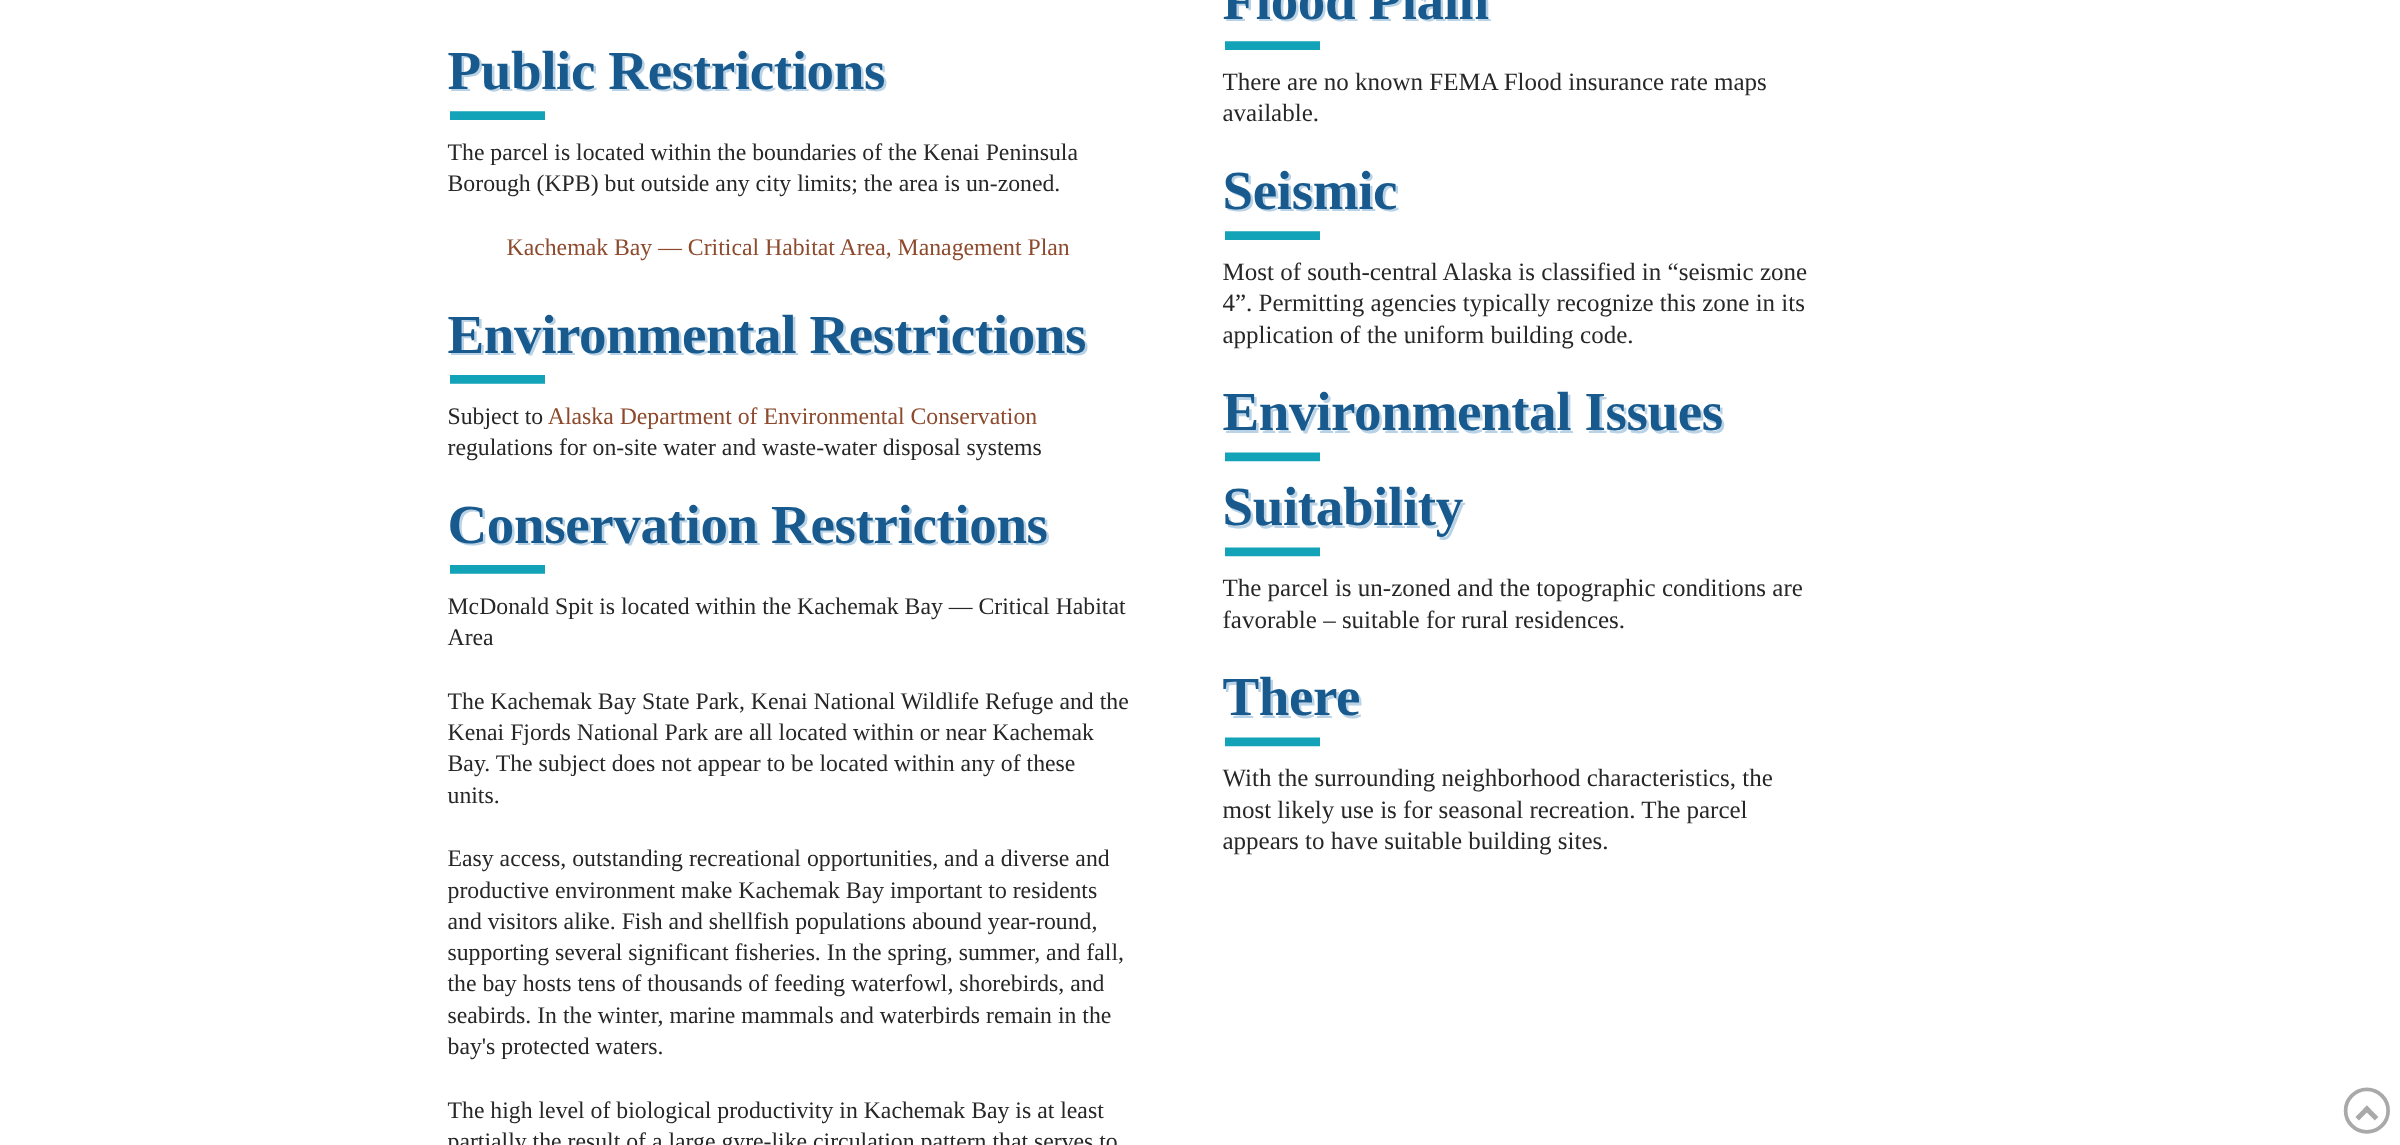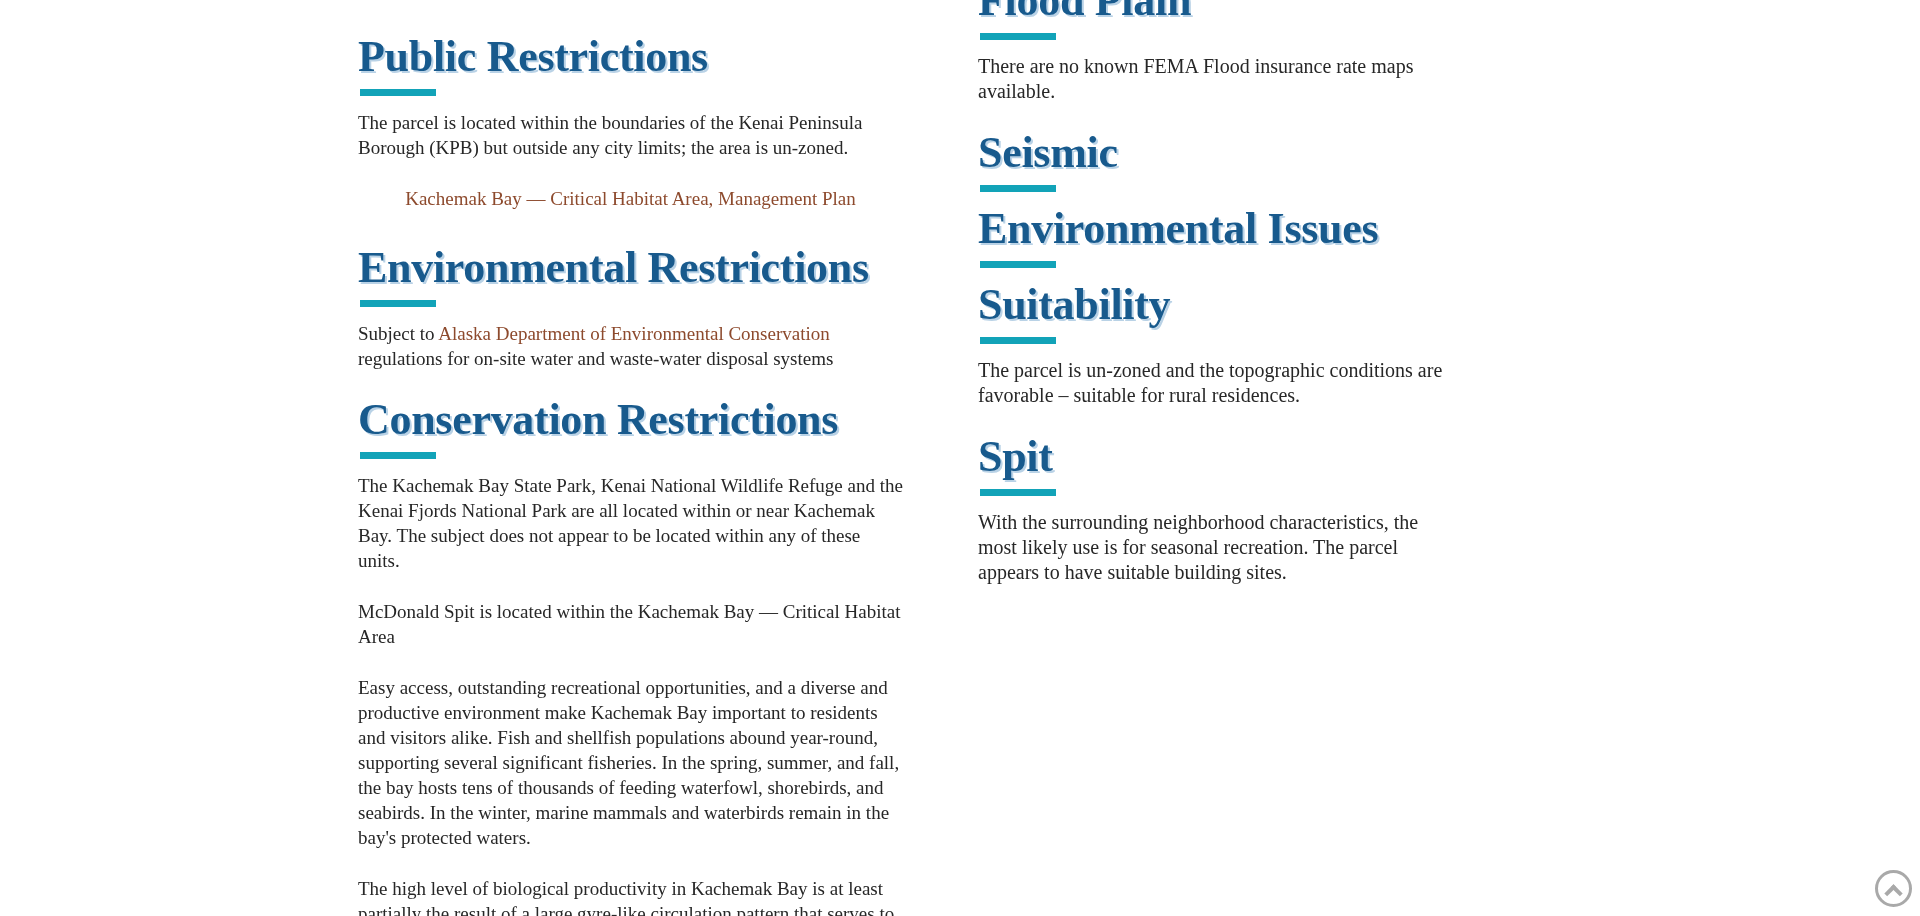--- a/index.html
+++ b/index.html
@@ -87,53 +87,54 @@
     <h2 class="section-heading">
       <span>Environmental Restrictions</span>
       <span class="accent-bar"></span>
     </h2>
     <p><span>Subject to </span><a class="doc-link">Alaska Department of Environmental Conservation</a><span> regulations for on-site water and waste-water disposal systems</span></p>
 
     <h2 class="section-heading">
       <span>Conservation Restrictions</span>
       <span class="accent-bar"></span>
     </h2>
+    <p>McDonald Spit is located within the Kachemak Bay — Critical Habitat Area</p>
     <p>The Kachemak Bay State Park, Kenai National Wildlife Refuge and the Kenai Fjords National Park are all located within or near Kachemak Bay. The subject does not appear to be located within any of these units.</p>
-    <p>McDonald Spit is located within the Kachemak Bay — Critical Habitat Area</p>
     <p>Easy access, outstanding recreational opportunities, and a diverse and productive environment make Kachemak Bay important to residents and visitors alike. Fish and shellfish populations abound year-round, supporting several significant fisheries. In the spring, summer, and fall, the bay hosts tens of thousands of feeding waterfowl, shorebirds, and seabirds. In the winter, marine mammals and waterbirds remain in the bay's protected waters.</p>
     <p>The high level of biological productivity in Kachemak Bay is at least partially the result of a large gyre-like circulation pattern that serves to hold shellfish larvae in the bay. Productivity is further enhanced by a</p>
 
   </section>
 
   <section class="col col-right">
 
     <h2 class="section-heading">
       <span>Flood Plain</span>
       <span class="accent-bar"></span>
     </h2>
     <p>There are no known FEMA Flood insurance rate maps available.</p>
 
     <h2 class="section-heading">
       <span>Seismic</span>
       <span class="accent-bar"></span>
     </h2>
+    <p>Most of south-central Alaska is classified in “seismic zone 4”. Permitting agencies typically recognize this zone in its application of the uniform building code.</p>
 
     <h2 class="section-heading">
       <span>Environmental Issues</span>
       <span class="accent-bar"></span>
     </h2>
 
     <h2 class="section-heading">
       <span>Suitability</span>
       <span class="accent-bar"></span>
     </h2>
     <p>The parcel is un-zoned and the topographic conditions are favorable – suitable for rural residences.</p>
 
     <h2 class="section-heading">
-      <span>Spit</span>
+      <span>There</span>
       <span class="accent-bar"></span>
     </h2>
     <p>With the surrounding neighborhood characteristics, the most likely use is for seasonal recreation. The parcel appears to have suitable building sites.</p>
 
   </section>
 
   <button class="back-top">
     <span class="chevron-up"></span>
   </button>
 

